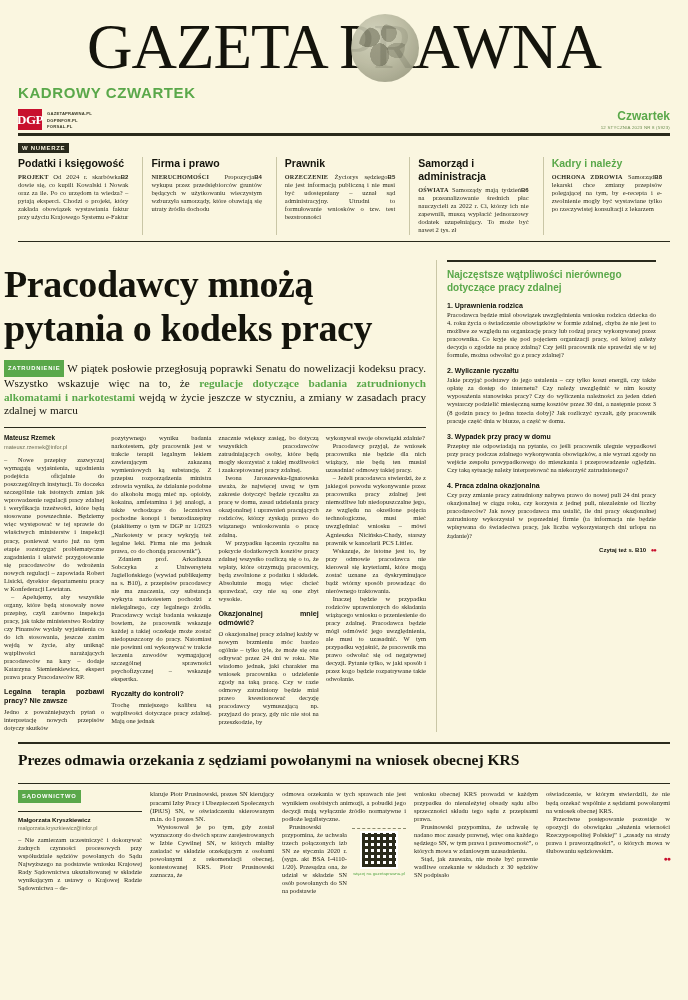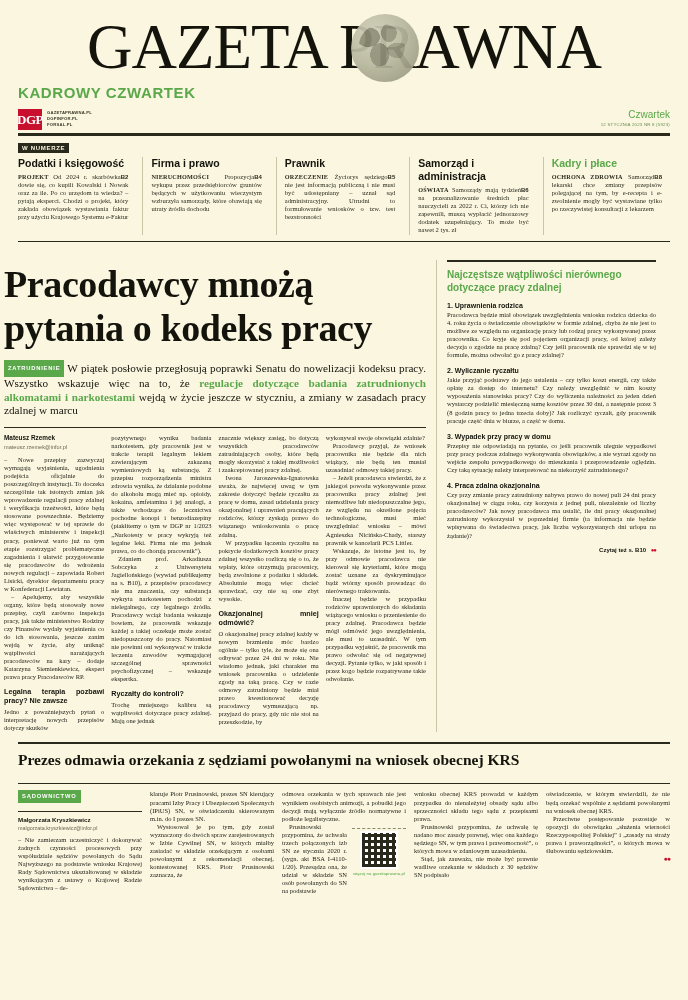--- a/index.html
+++ b/index.html
@@ -34,30 +34,30 @@
       radial-gradient(ellipse at 85% 60%, rgba(120,120,98,.5) 0 20%, transparent 21%);
     border-radius:50%;
   }
   .kicker{
     margin-top:-4px;
     font-family:"Liberation Sans", sans-serif;
     font-weight:bold;font-size:15px;letter-spacing:.6px;color:#5aa84a;
   }
 
   .info-row{display:flex;align-items:flex-start;justify-content:space-between;margin-top:8px;}
-  .brandbox{display:flex;align-items:flex-start;gap:5px;}
+  .brandbox{display:flex;align-items:flex-end;gap:5px;}
   .dgp{
     width:24px;height:21px;background:#c8102e;color:#fff;
     font-family:"Liberation Serif", serif;font-weight:bold;font-size:13px;
     display:flex;align-items:center;justify-content:center;letter-spacing:-.5px;
   }
   .brand-urls{font-family:"Liberation Sans", sans-serif;font-size:4.2px;line-height:6.2px;
     color:#3a3a28;font-weight:bold;letter-spacing:.2px;padding-top:1px;}
   .dateblk{text-align:right;font-family:"Liberation Sans", sans-serif;}
-  .dateblk .dow{color:#5aa84a;font-weight:normal;font-size:10px;}
+  .dateblk .dow{color:#5aa84a;font-weight:bold;font-size:12px;}
   .dateblk .dt{color:#6d8f52;font-size:4.4px;margin-top:2px;letter-spacing:.2px;}
 
   .rule-thick{height:3px;background:#2a2a1c;margin-top:3px;}
 
   
   .wnum-tag{
     display:inline-block;background:#2a2a1c;color:#faf6e0;
     font-family:"Liberation Sans", sans-serif;font-weight:bold;font-size:6px;
     letter-spacing:.7px;padding:2px 4px;margin:5px 0 4px 0;
   }
@@ -210,21 +210,21 @@
       </div>
       <div class="idx-col">
         <div class="idx-head">Samorząd i administracja</div>
         <div class="idx-body">
           <span class="pg">B6</span>
           <span class="lbl">OŚWIATA</span>
           <span>Samorządy mają tydzień na przeanalizowanie średnich płac nauczycieli za 2022 r. Ci, którzy ich nie zapewnili, muszą wypłacić jednorazowy dodatek uzupełniający. To może być nawet 2 tys. zł</span>
         </div>
       </div>
       <div class="idx-col">
-        <div class="idx-head green">Kadry i płace</div>
+        <div class="idx-head green">Kadry i należy</div>
         <div class="idx-body">
           <span class="pg">B8</span>
           <span class="lbl">OCHRONA ZDROWIA</span>
           <span>Samorząd lekarski chce zmiany przepisów polegającej na tym, by e-recepta i e-zwolnienie mogły być wystawiane tylko po rzeczywistej konsultacji z lekarzem</span>
         </div>
       </div>
     </div>
     <div class="rule-thin"></div>
   </div>
 

